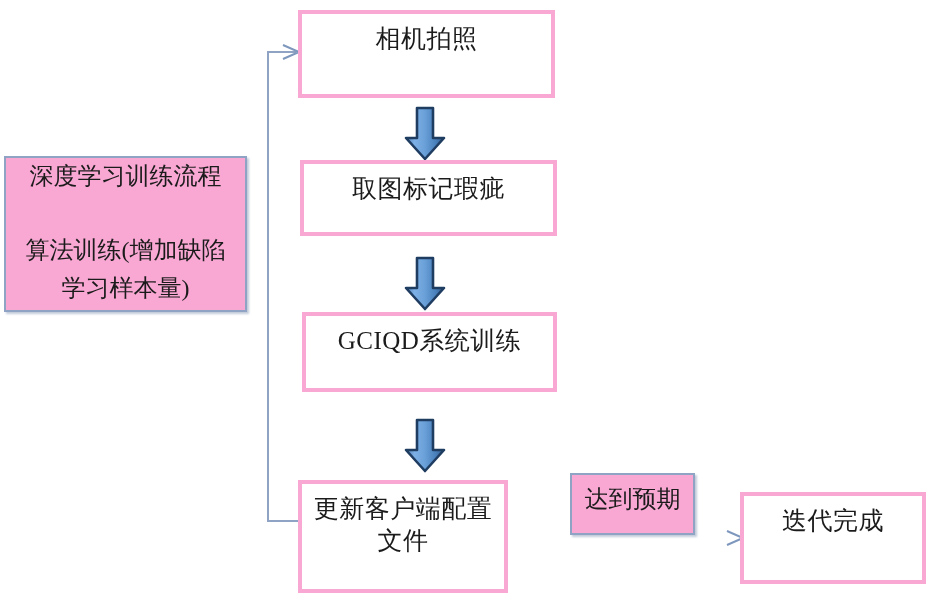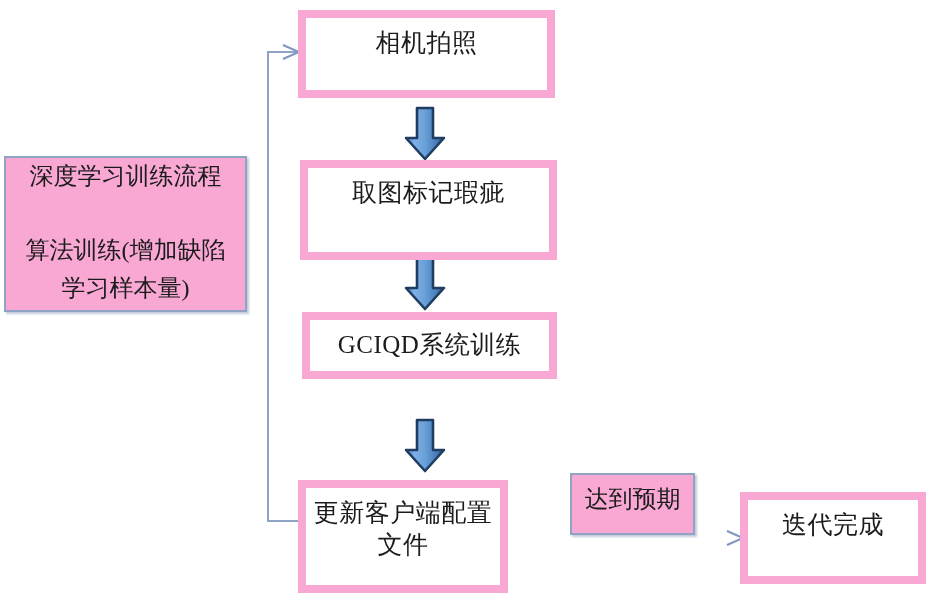--- a/index.html
+++ b/index.html
@@ -16,21 +16,21 @@
     height: 599px;
     background: #ffffff;
     overflow: hidden;
   }
 
   
   .proc-box {
     position: absolute;
     box-sizing: border-box;
     background: #ffffff;
-    border: 8px solid #f9a8d4;
+    border: 4px solid #f9a8d4;
     display: flex;
     justify-content: center;
     align-items: flex-start;
   }
   .proc-box .box-text {
     display: block;
     width: 100%;
     text-align: center;
     padding-top: 9px;
     font-size: 25px;
@@ -125,25 +125,25 @@
     <span class="box-text">深度学习训练流程
 
 算法训练(增加缺陷
 学习样本量)</span>
   </div>
 
   <div class="proc-box" style="left:298px; top:10px; width:257px; height:88px;">
     <span class="box-text">相机拍照</span>
   </div>
 
-  <div class="proc-box" style="left:300px; top:160px; width:257px; height:100px;">
+  <div class="proc-box" style="left:300px; top:160px; width:257px; height:76px;">
     <span class="box-text">取图标记瑕疵</span>
   </div>
 
-  <div class="proc-box" style="left:302px; top:312px; width:255px; height:67px;">
+  <div class="proc-box" style="left:302px; top:312px; width:255px; height:80px;">
     <span class="box-text">GCIQD系统训练</span>
   </div>
 
   <div class="proc-box" style="left:298px; top:480px; width:210px; height:113px;">
     <span class="box-text">更新客户端配置
 文件</span>
   </div>
 
   <div class="proc-box" style="left:740px; top:492px; width:186px; height:92px;">
     <span class="box-text">迭代完成</span>

